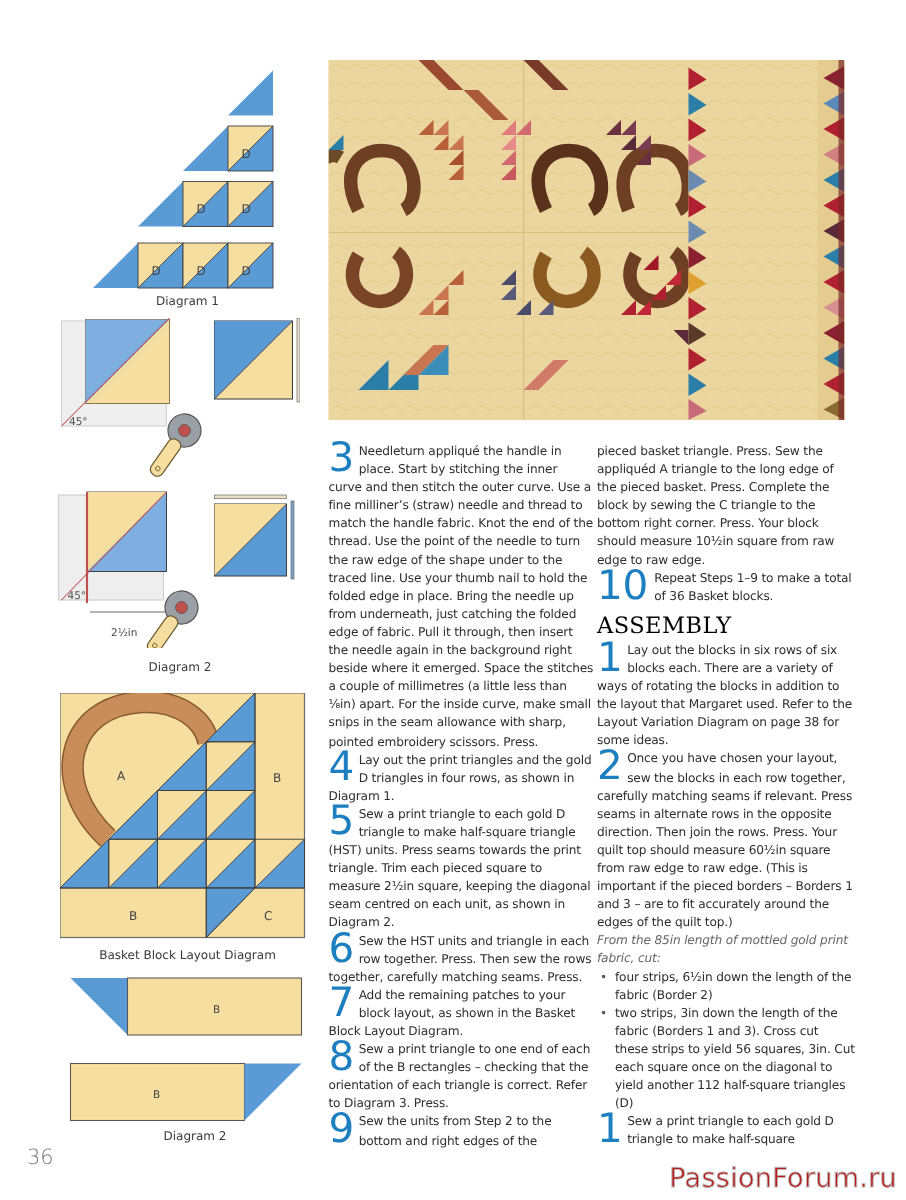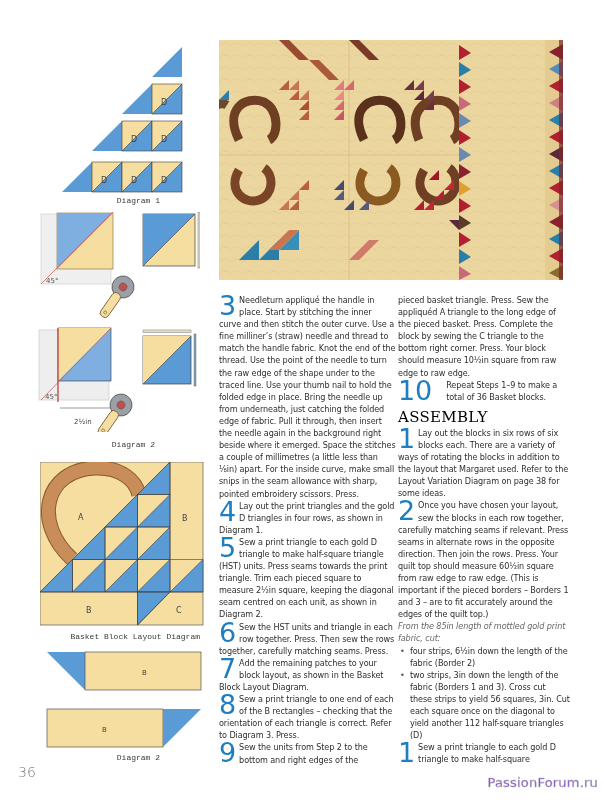--- a/index.html
+++ b/index.html
@@ -1,33 +1,33 @@
 <!DOCTYPE html>
 <html><head>
 <meta charset="utf-8">
 <style>
   html, body { margin:0; padding:0; }
   body { width:604px; height:800px; background:#ffffff; position:relative; overflow:hidden;
     font-family:"DejaVu Sans", sans-serif; color:#2b2b2b; }
   .abs { position:absolute; }
-  .caption { position:absolute; font-size:8px; color:#3a3a3a; text-align:right;font-family:Liberation Mono, monospace; }
+  .caption { position:absolute; font-size:8px; color:#3a3a3a; text-align:center; }
   .col { position:absolute; font-size:8.1px; line-height:12.1px; color:#2e2e2e; letter-spacing:-0.1px; }
   .col p { margin:0; }
   .step { position:relative; }
   .stepnum { float:left; font-size:27px; line-height:22px; color:#1d7fbf; font-weight:400;
     margin-right:3px; margin-top:1px; height:22px; font-family:"DejaVu Sans", sans-serif; }
-  .stepnum.wide { margin-right:14px; }
+  .stepnum.wide { margin-right:4px; }
   h2 { margin:6px 0 2px 0; font-family:"DejaVu Serif", serif; font-weight:400; font-size:15px;
     color:#000000; letter-spacing:0.3px; line-height:16px; }
   .intro { font-style:italic; color:#666; }
   ul { margin:0; padding:0 0 0 12px; list-style:none; }
   ul li { position:relative; }
   ul li:before { content:"•"; position:absolute; left:-10px; color:#555; }
   .pagenum { position:absolute; left:18px; top:764px; font-size:14px; color:#777; font-weight:300; }
-  .watermark { position:absolute; right:6px; top:775px; font-size:13px; color:#6d28d9;
+  .watermark { position:absolute; right:6px; top:775px; font-size:18px; color:#b91c1c;
     -webkit-text-stroke:0.6px #bbb; letter-spacing:0.2px; }
   .photo { position:absolute; left:219px; top:40px; width:344px; height:240px; overflow:hidden; background:#e9d29a; }
 </style>
 </head>
 <body>
 
 <svg class="abs" style="left:55px;top:45px" width="130" height="120" viewBox="0 0 130 120">
   <defs>
     <g id="hst">
       <rect x="0" y="0" width="30" height="30" fill="#f5dea0"></rect>

